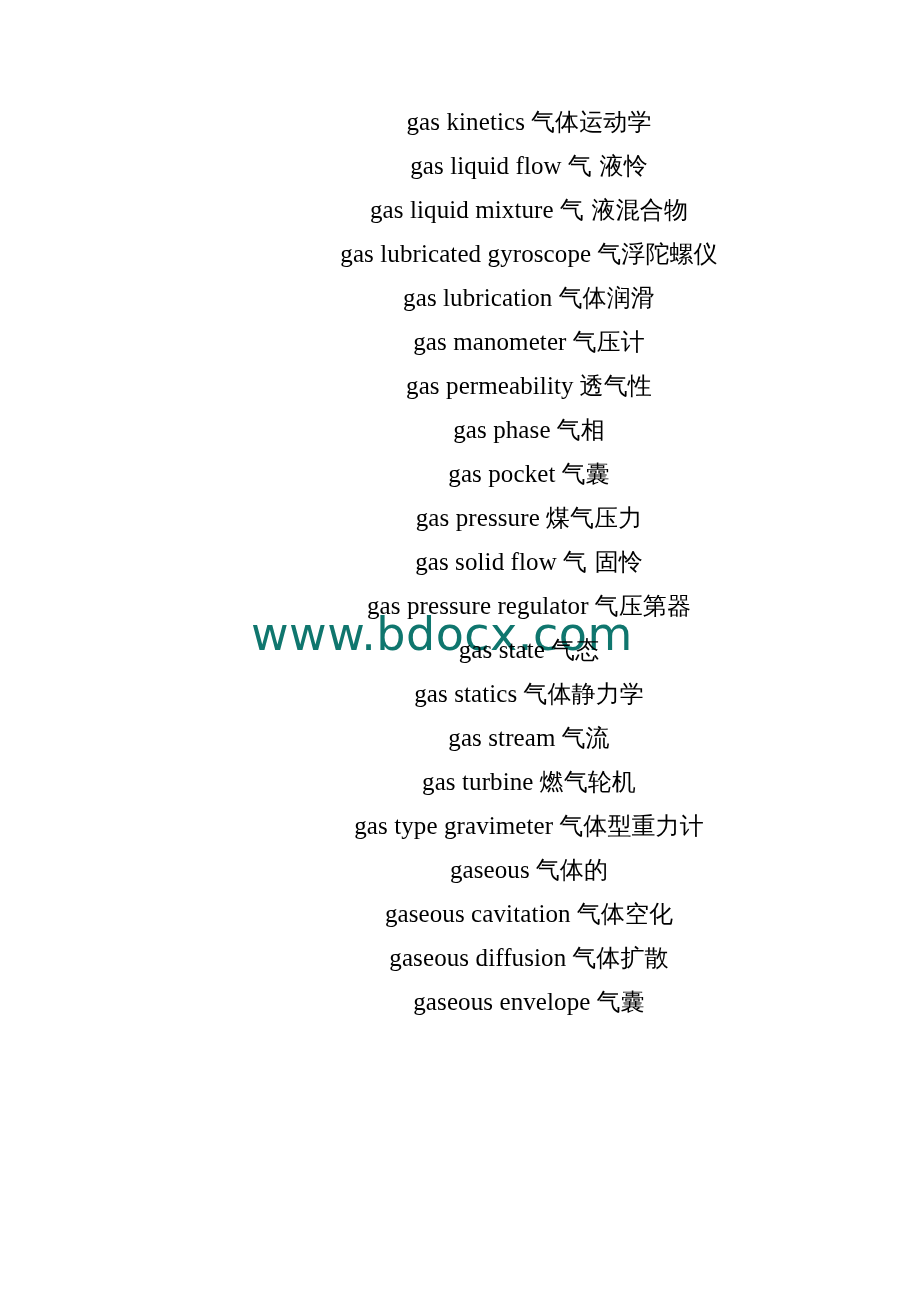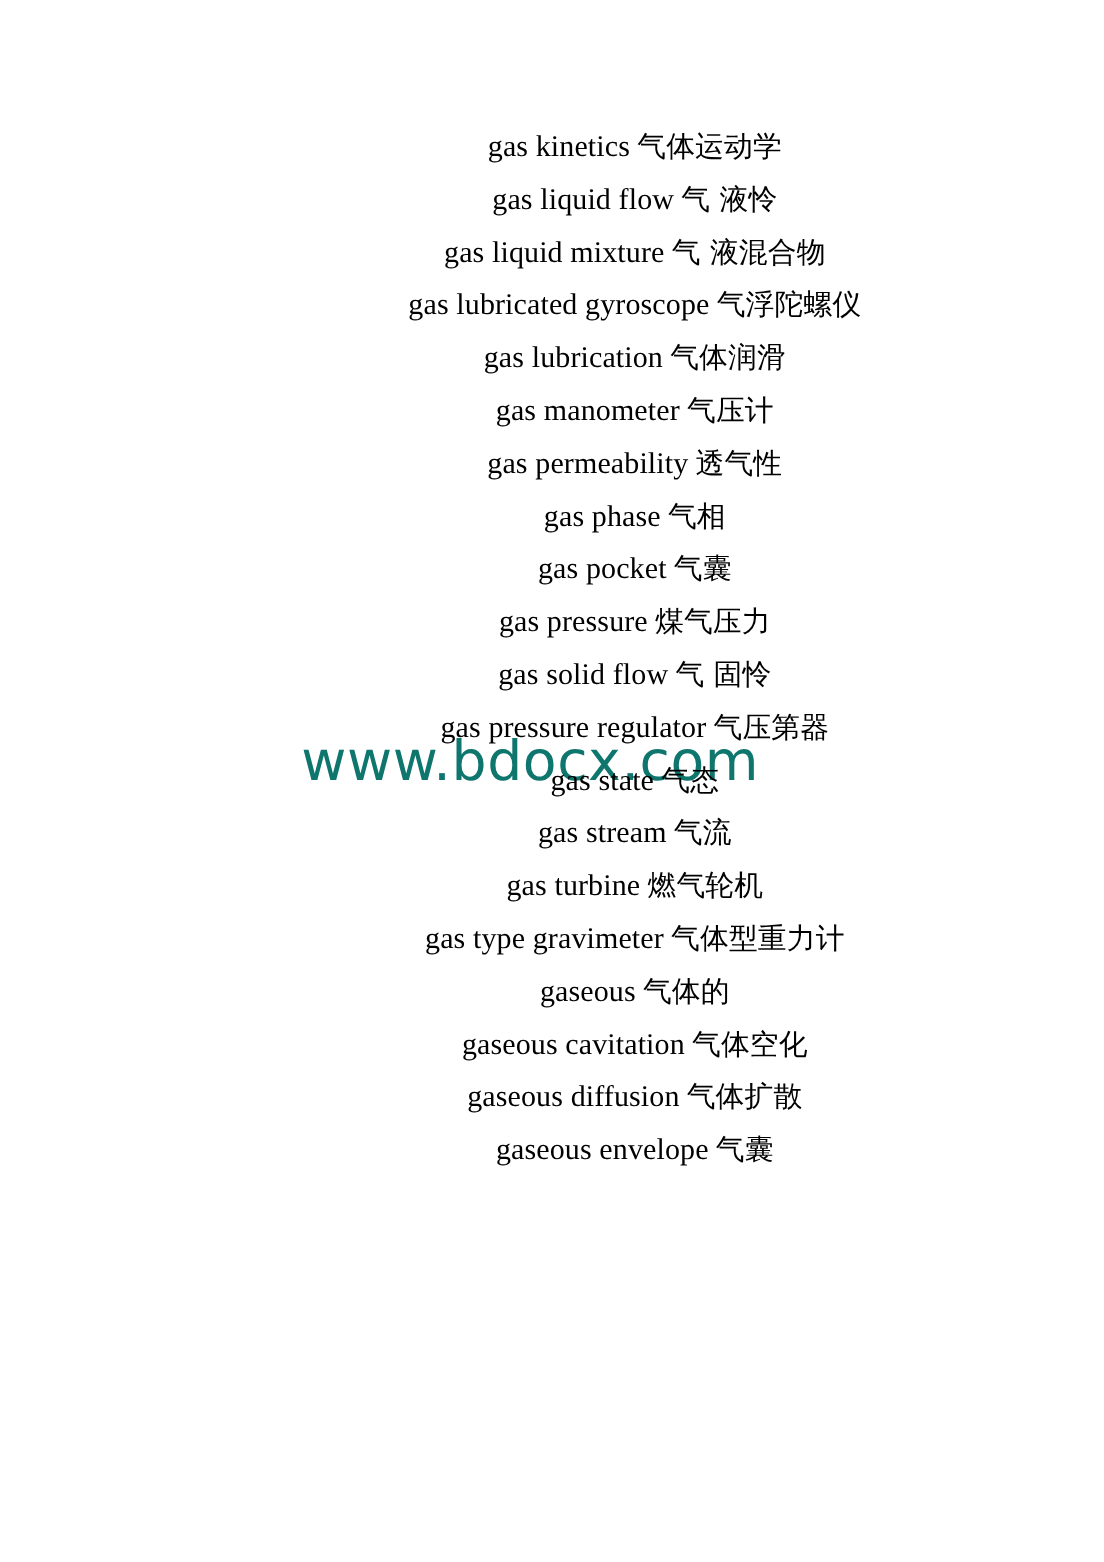--- a/index.html
+++ b/index.html
@@ -74,20 +74,21 @@
       <div class="entry"><span class="term-en">gas lubricated gyroscope</span><span class="term-zh">气浮陀螺仪</span></div>
       <div class="entry"><span class="term-en">gas lubrication</span><span class="term-zh">气体润滑</span></div>
       <div class="entry"><span class="term-en">gas manometer</span><span class="term-zh">气压计</span></div>
       <div class="entry"><span class="term-en">gas permeability</span><span class="term-zh">透气性</span></div>
       <div class="entry"><span class="term-en">gas phase</span><span class="term-zh">气相</span></div>
       <div class="entry"><span class="term-en">gas pocket</span><span class="term-zh">气囊</span></div>
       <div class="entry"><span class="term-en">gas pressure</span><span class="term-zh">煤气压力</span></div>
       <div class="entry"><span class="term-en">gas solid flow</span><span class="term-zh">气 固怜</span></div>
       <div class="entry"><span class="term-en">gas pressure regulator</span><span class="term-zh">气压第器</span></div>
       <div class="entry"><span class="term-en">gas state</span><span class="term-zh">气态</span></div>
+      <div class="entry"><span class="term-en">gas statics</span><span class="term-zh">气体静力学</span></div>
       <div class="entry"><span class="term-en">gas stream</span><span class="term-zh">气流</span></div>
       <div class="entry"><span class="term-en">gas turbine</span><span class="term-zh">燃气轮机</span></div>
       <div class="entry"><span class="term-en">gas type gravimeter</span><span class="term-zh">气体型重力计</span></div>
       <div class="entry"><span class="term-en">gaseous</span><span class="term-zh">气体的</span></div>
       <div class="entry"><span class="term-en">gaseous cavitation</span><span class="term-zh">气体空化</span></div>
       <div class="entry"><span class="term-en">gaseous diffusion</span><span class="term-zh">气体扩散</span></div>
       <div class="entry"><span class="term-en">gaseous envelope</span><span class="term-zh">气囊</span></div>
     </div>
 
 </div>

